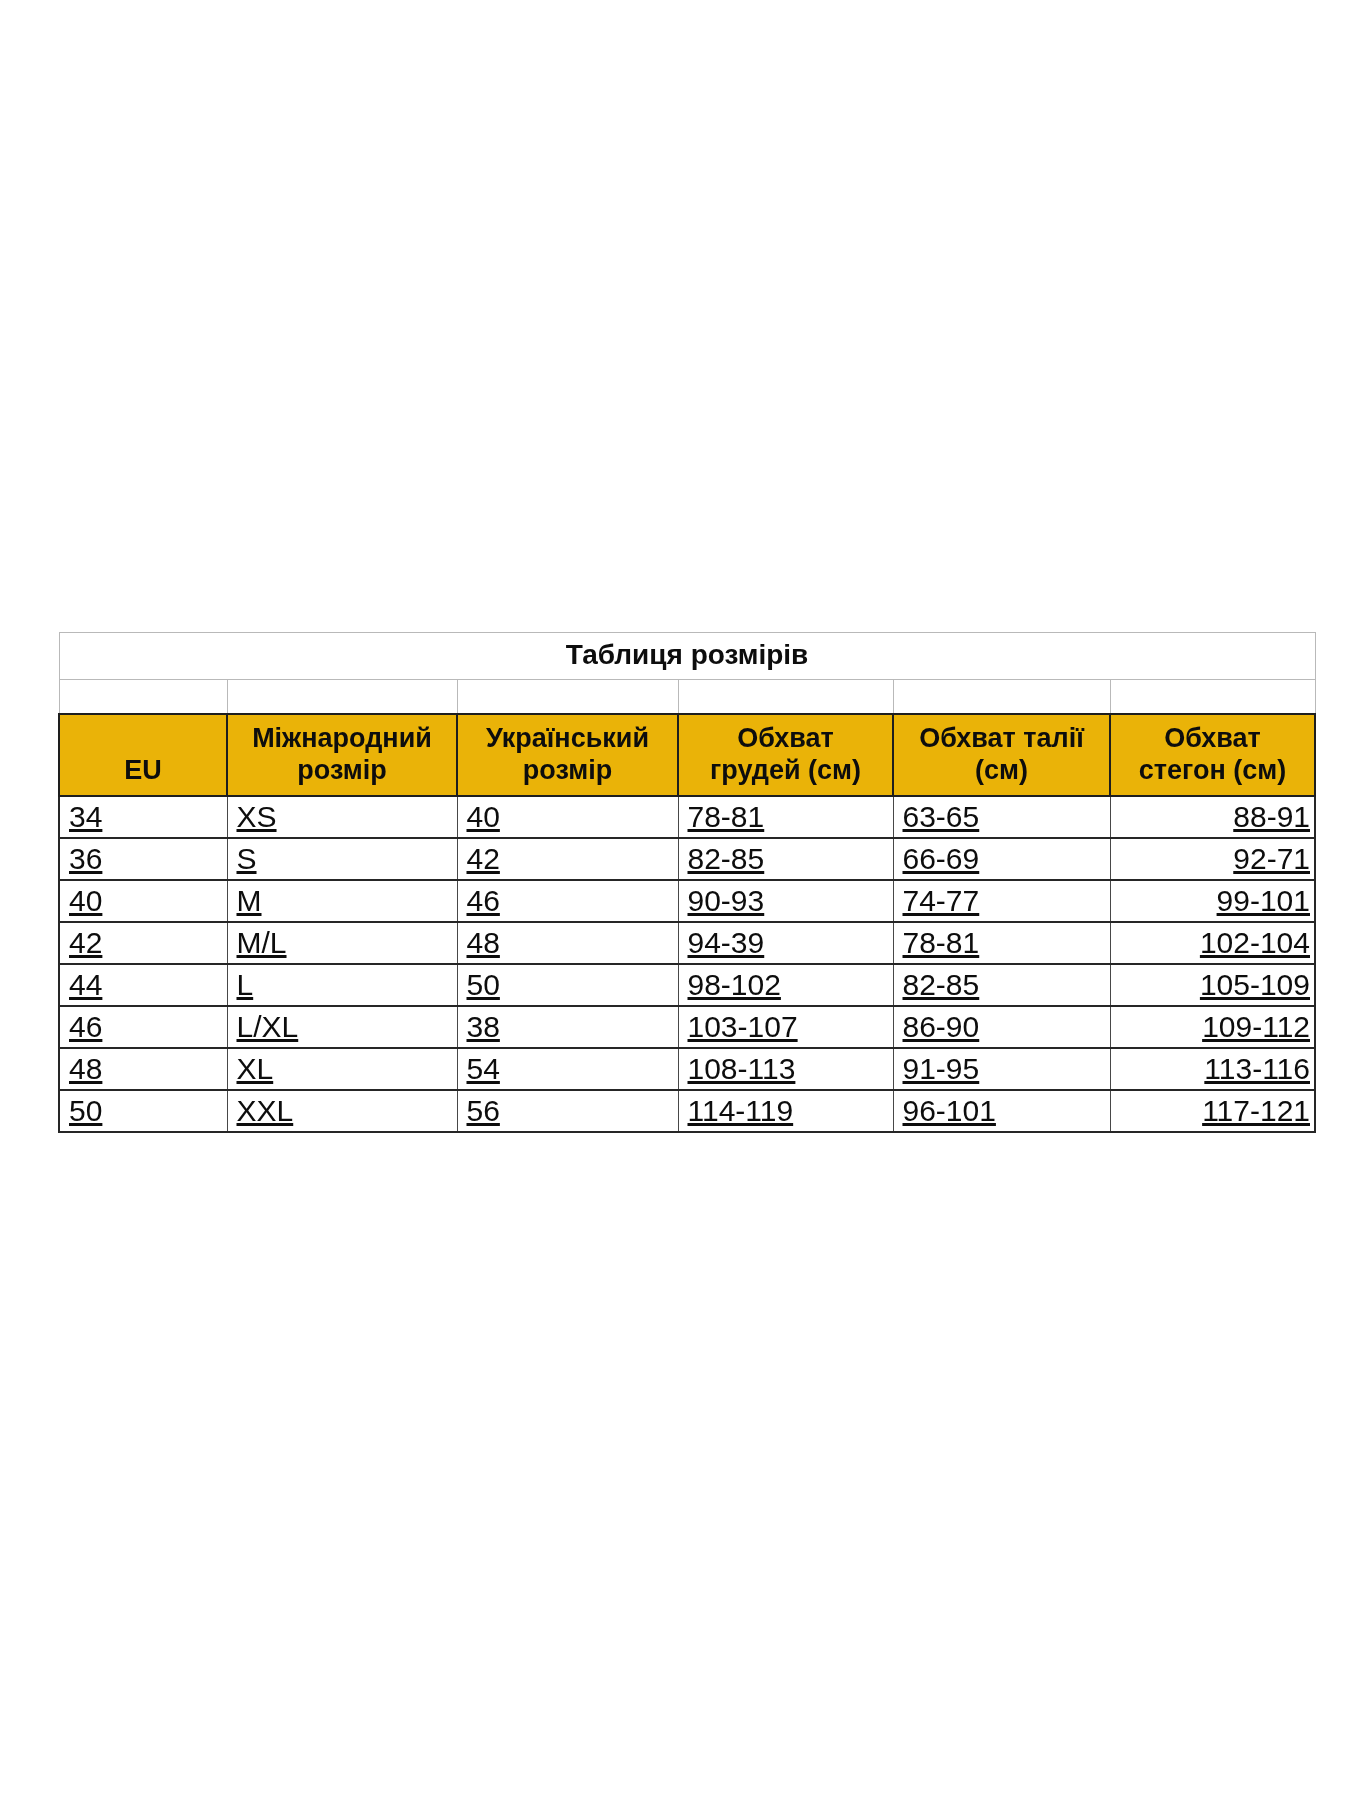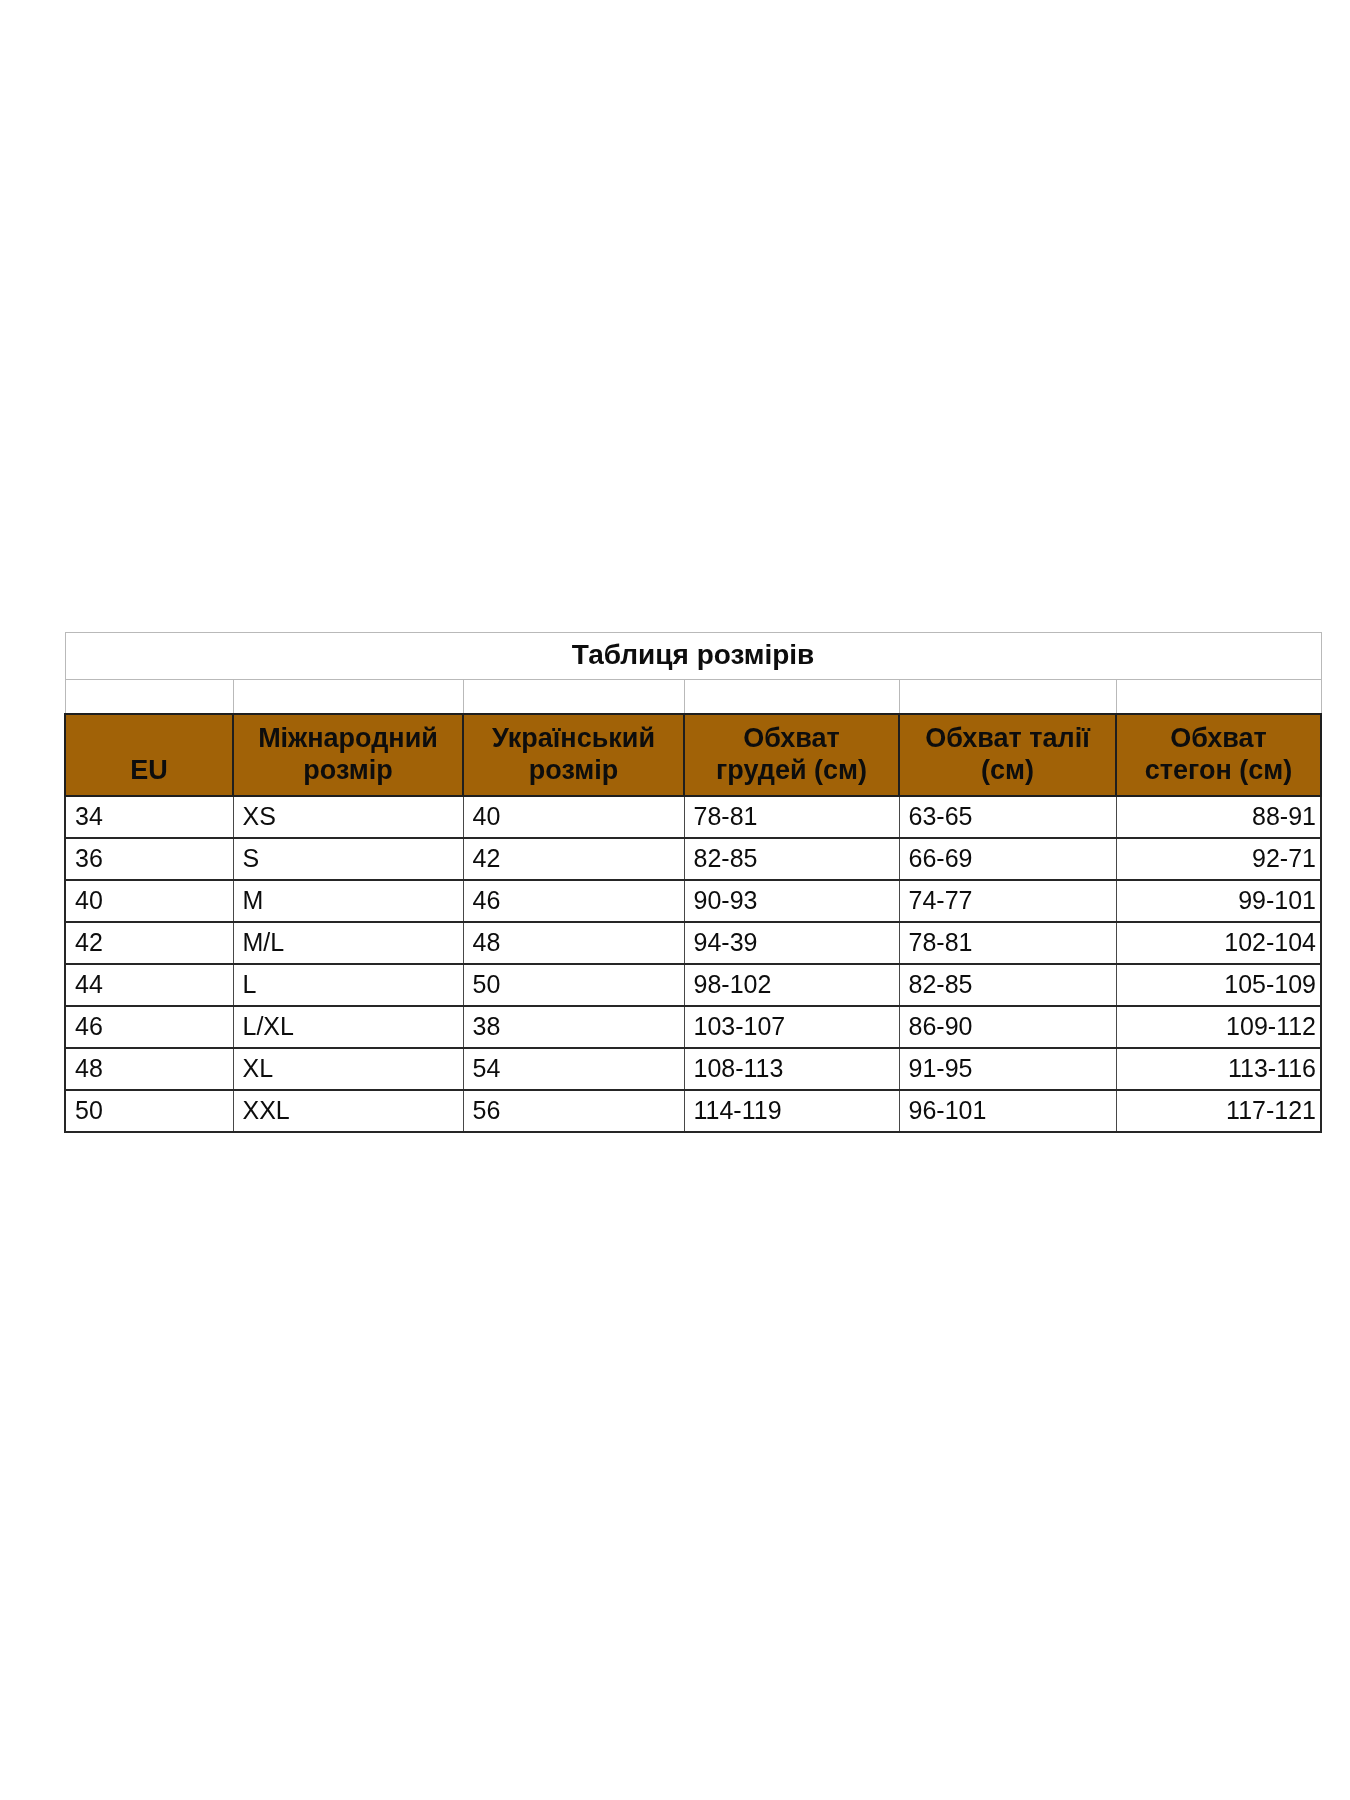--- a/index.html
+++ b/index.html
@@ -9,21 +9,21 @@
   }
   body {
     width: 1350px;
     height: 1800px;
     position: relative;
     font-family: "Liberation Sans", sans-serif;
     color: #111111;
   }
   table.size-table {
     position: absolute;
-    left: 64px;
+    left: 58px;
     top: 632px;
     width: 1256px;
     border-collapse: collapse;
     table-layout: fixed;
   }
   
   col.c0 { width: 168px; }
   col.c1 { width: 230px; }
   col.c2 { width: 221px; }
   col.c3 { width: 215px; }
@@ -47,46 +47,47 @@
   td.spacer-cell {
     border: 1px solid #b9b9b9;
     height: 33px;
     background: #ffffff;
     padding: 0;
   }
 
   
   th.head-cell {
     border: 2px solid #1e1e1e;
-    background: #a16207;
+    background: #eab308;
     font-size: 27px;
     font-weight: bold;
     line-height: 1.18;
     text-align: center;
     vertical-align: bottom;
     padding: 8px 4px 8px 4px;
     white-space: pre-line;
     color: #0d0d0d;
   }
   tr.head-row { height: 75px; }
 
   
   td.data-cell {
     border: 1px solid #474747;
     border-top: 2px solid #262626;
     border-bottom: 2px solid #262626;
     height: 40px;
-    font-size: 25px;
+    font-size: 30px;
     font-weight: normal;
     text-align: left;
     vertical-align: middle;
     padding: 0 4px 0 9px;
     background: #ffffff;
     color: #0d0d0d;
     overflow: hidden;
+    text-decoration: underline;
   }
   td.data-cell:first-child { border-left: 2px solid #262626; }
   td.data-cell:last-child  { border-right: 2px solid #262626; text-align: right; }
 </style>
 </head>
 <body>
 
 <table class="size-table">
   <colgroup>
     <col class="c0">

